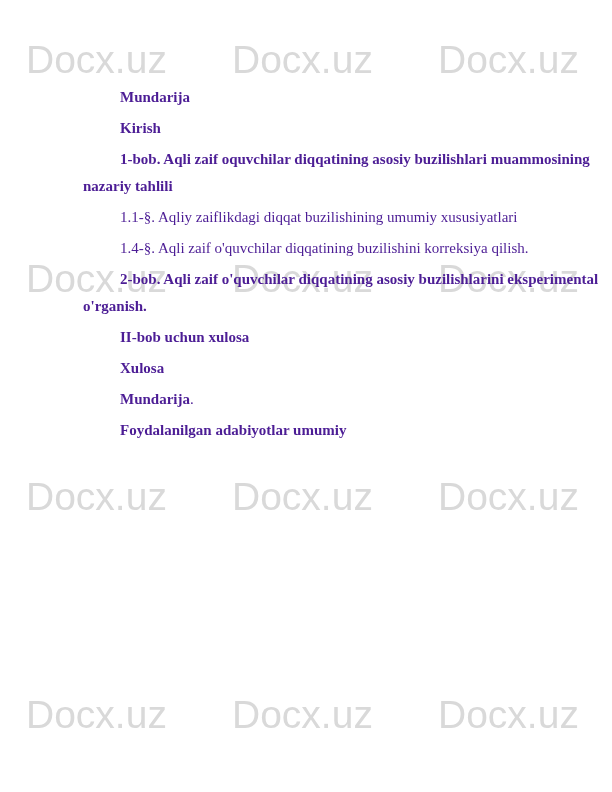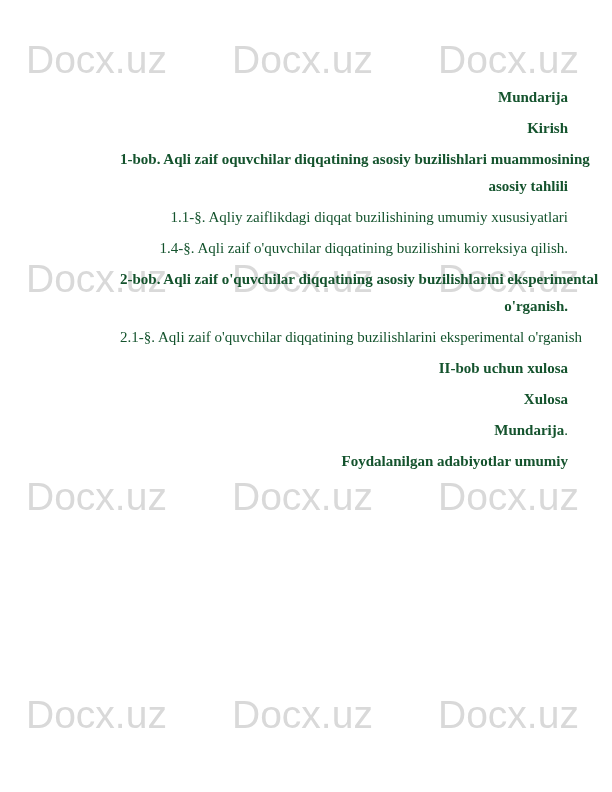--- a/index.html
+++ b/index.html
@@ -6,21 +6,20 @@
     margin: 0;
     padding: 0;
     background: #ffffff;
   }
   #page {
     position: relative;
     width: 612px;
     height: 792px;
     background: #ffffff;
     overflow: hidden;
-    text-align: right;
   }
   #watermark-layer {
     position: absolute;
     left: 0; top: 0; right: 0; bottom: 0;
     z-index: 1;
   }
   .watermark {
     position: absolute;
     font-family: "Liberation Sans", sans-serif;
     font-size: 39px;
@@ -63,43 +62,42 @@
       <div class="watermark" style="top: 259px; left: 26px; color: rgb(217, 217, 217);">Docx.uz</div>
       <div class="watermark" style="top: 259px; left: 232px; color: rgb(217, 217, 217);">Docx.uz</div>
       <div class="watermark" style="top: 259px; left: 438px; color: rgb(217, 217, 217);">Docx.uz</div>
       <div class="watermark" style="top: 477px; left: 26px; color: rgb(217, 217, 217);">Docx.uz</div>
       <div class="watermark" style="top: 477px; left: 232px; color: rgb(217, 217, 217);">Docx.uz</div>
       <div class="watermark" style="top: 477px; left: 438px; color: rgb(217, 217, 217);">Docx.uz</div>
       <div class="watermark" style="top: 695px; left: 26px; color: rgb(217, 217, 217);">Docx.uz</div>
       <div class="watermark" style="top: 695px; left: 232px; color: rgb(217, 217, 217);">Docx.uz</div>
       <div class="watermark" style="top: 695px; left: 438px; color: rgb(217, 217, 217);">Docx.uz</div>
     </div>
-  <div id="text-layer" style="color: #14532d;">
+  <div id="text-layer" style="color: #4c1d95;">
       <div class="para">
         <div class="line first"><span class="seg-bold">Mundarija</span></div>
       </div>
       <div class="para">
         <div class="line first"><span class="seg-bold">Kirish</span></div>
       </div>
       <div class="para">
         <div class="line first"><span class="seg-bold">1-bob. Aqli zaif oquvchilar diqqatining asosiy buzilishlari muammosining</span></div>
-        <div class="line"><span class="seg-bold">asosiy tahlili</span></div>
+        <div class="line"><span class="seg-bold">nazariy tahlili</span></div>
       </div>
       <div class="para">
         <div class="line first"><span>1.1-§. Aqliy zaiflikdagi diqqat buzilishining umumiy xususiyatlari</span></div>
       </div>
       <div class="para">
         <div class="line first"><span>1.4-§. Aqli zaif o'quvchilar diqqatining buzilishini korreksiya qilish.</span></div>
       </div>
       <div class="para">
         <div class="line first"><span class="seg-bold">2-bob. Aqli zaif o'quvchilar diqqatining asosiy buzilishlarini eksperimental</span></div>
         <div class="line"><span class="seg-bold">o'rganish.</span></div>
       </div>
       <div class="para">
-        <div class="line first"><span>2.1-§. Aqli zaif o'quvchilar diqqatining buzilishlarini eksperimental o'rganish</span></div>
       </div>
       <div class="para">
         <div class="line first"><span class="seg-bold">II-bob uchun xulosa</span></div>
       </div>
       <div class="para">
         <div class="line first"><span class="seg-bold">Xulosa</span></div>
       </div>
       <div class="para">
         <div class="line first"><span class="seg-bold">Mundarija</span><span>.</span></div>
       </div>

